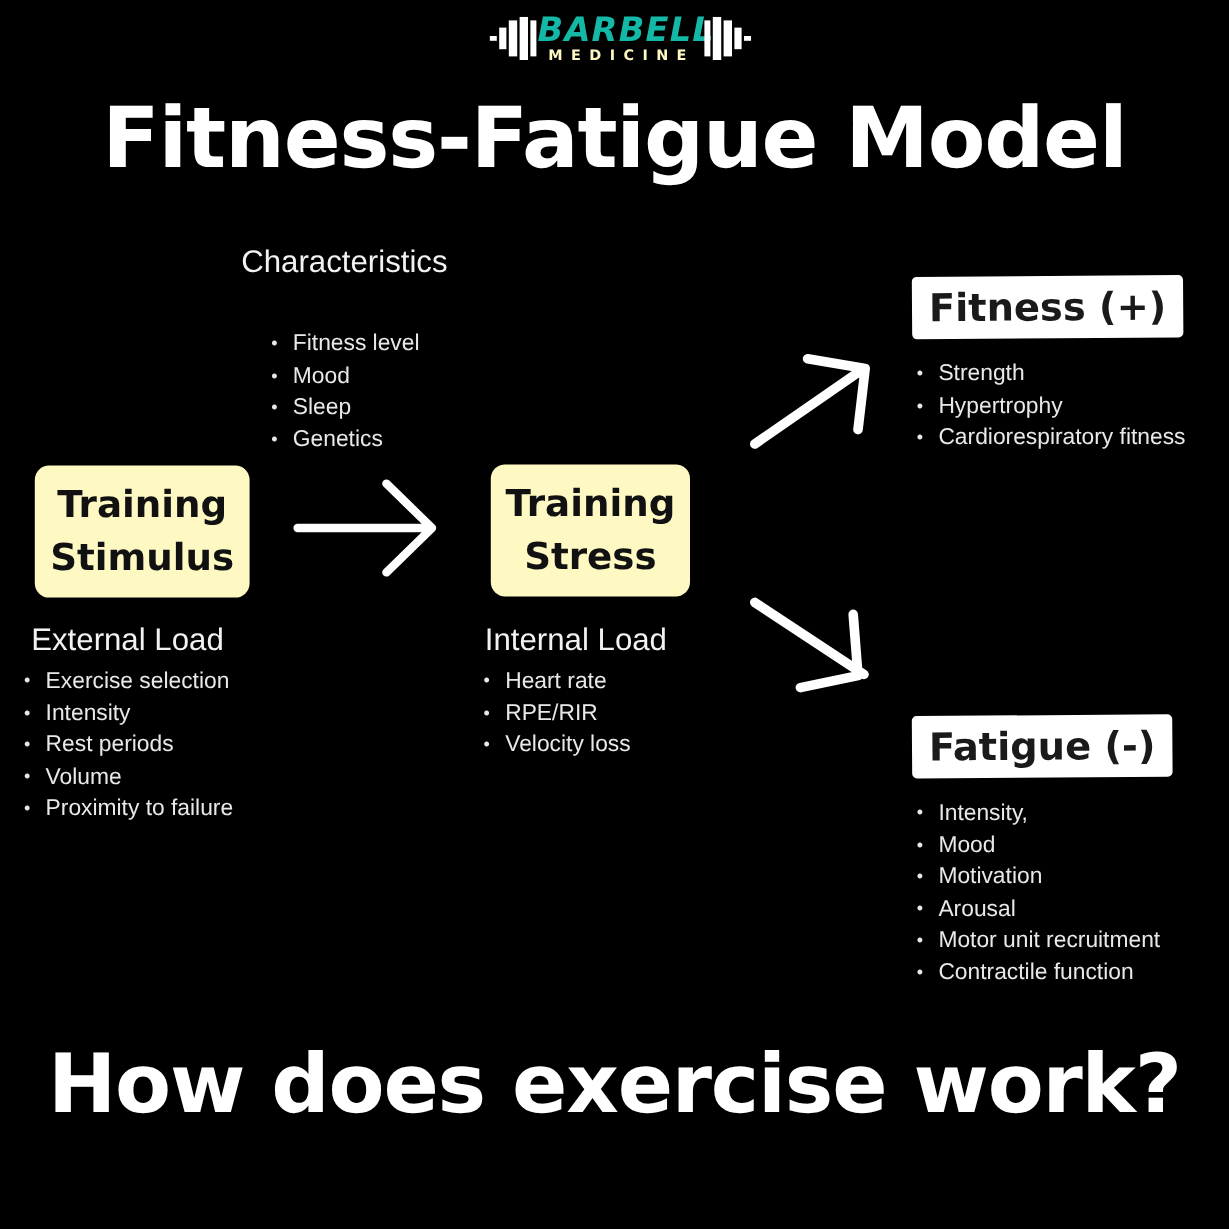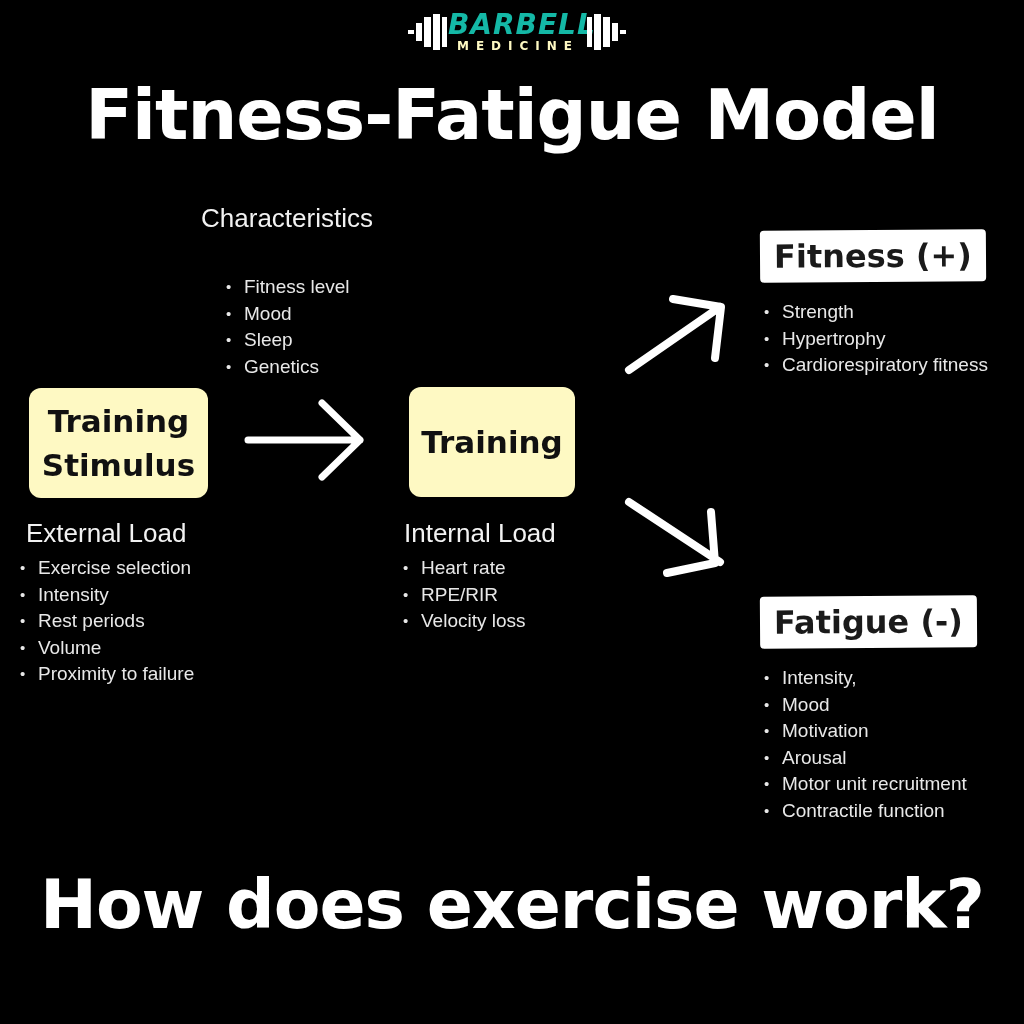--- a/index.html
+++ b/index.html
@@ -63,20 +63,21 @@
   <li>Volume</li>
   <li>Proximity to failure</li>
 </ul>
 
 <svg class="abs" style="left:240px;top:395px" width="130" height="90">
   <path d="M8 45 L120 45 M82 8 L120 45 L82 82" stroke="#fff" stroke-width="7" stroke-linecap="round" stroke-linejoin="round" fill="none"></path>
 </svg>
 
 <div class="abs box" style="left:409px;top:387px;width:166px;height:110px;">
   <div>Training</div>
+  <div>Stress</div>
 </div>
 <div class="abs heading" style="left:404px;top:515px;">Internal Load</div>
 <ul class="bl abs" style="left:399px;top:555px;">
   <li>Heart rate</li>
   <li>RPE/RIR</li>
   <li>Velocity loss</li>
 </ul>
 
 <svg class="abs" style="left:615px;top:285px" width="120" height="100">
   <path d="M14 85 L105 22 M58 14 L106 22 L100 73" stroke="#fff" stroke-width="8" stroke-linecap="round" stroke-linejoin="round" fill="none"></path>

